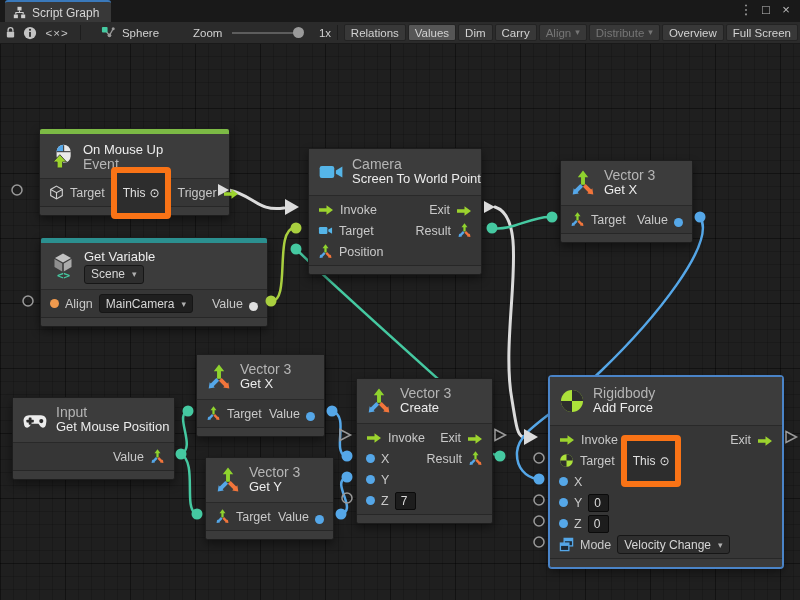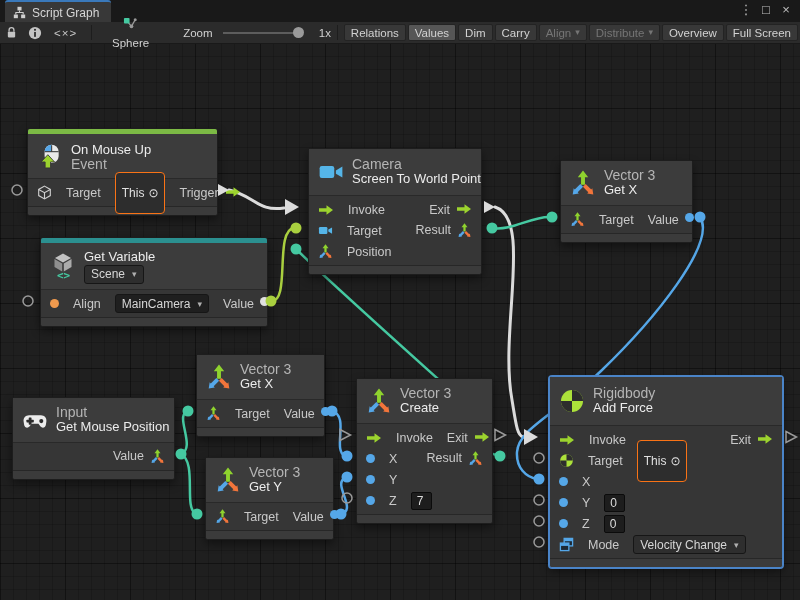--- a/index.html
+++ b/index.html
@@ -9,21 +9,21 @@
   .tabbar{position:absolute;left:0;top:0;width:800px;height:22px;background:#191919;display:flex;z-index:10;}
   .tab{height:21px;margin-left:5px;background:#383838;border-top:2px solid #3a79bb;border-radius:3px 3px 0 0;
     display:flex;align-items:center;gap:6px;padding:0 12px 0 8px;color:#d6d6d6;font-size:12px;}
   .winctl{margin-left:auto;display:flex;align-items:center;gap:4px;padding:0 6px 3px 0;color:#bdbdbd;font-size:13px;}
   .winctl span{width:16px;text-align:center;cursor:default;}
   .toolbar{position:absolute;left:0;top:22px;width:800px;height:21px;background:#2b2b2b;border-bottom:1px solid #191919;
     display:flex;align-items:center;z-index:10;color:#d2d2d2;font-size:11.5px;}
   .tico{display:flex;align-items:center;justify-content:center;width:26px;height:19px;}
   .codebtn{width:44px;text-align:center;color:#c9c9c9;letter-spacing:1px;}
   .vsep{width:1px;height:15px;background:#1d1d1d;margin:0 6px;}
-  .crumb{display:flex;align-items:center;gap:6px;margin-left:14px;flex-direction:column;}
+  .crumb{display:flex;align-items:center;gap:6px;margin-left:14px;}
   .zoomlbl{margin-left:34px;}
   .track{width:86px;height:2px;background:#5d5d5d;margin-left:10px;position:relative;}
   .knob{position:absolute;right:-5px;top:-5px;width:11px;height:11px;border-radius:50%;background:#9a9a9a;}
   .zoomval{margin-left:20px;}
   .toggles{margin-left:auto;display:flex;align-items:center;gap:2px;padding-right:2px;}
   .tbtn{background:#383838;border:1px solid #232323;border-radius:2px;height:17px;display:flex;align-items:center;
     gap:4px;padding:0 6px;color:#d2d2d2;font-size:11.5px;white-space:nowrap;}
   .tbtn.active{background:#565656;}
   .tbtn.disabled{color:#757575;}
   .tbtn .caret{font-size:9px;line-height:1;}
@@ -41,25 +41,25 @@
   
   .node{position:absolute;background:#3c3c3c;border:1px solid #1d1d1d;border-radius:3px;
     box-shadow:0 4px 10px rgba(0,0,0,.45);color:#c9c9c9;pointer-events:auto;}
   .node.selected{border-color:#4a84c8;box-shadow:0 0 0 1px #4a84c8,0 4px 10px rgba(0,0,0,.45);}
   .bar{height:5px;border-radius:2px 2px 0 0;}
   .head{display:flex;align-items:center;gap:8px;padding:0 9px;background:#3c3c3c;border-bottom:1px solid #292929;}
   .titles{display:flex;flex-direction:column;gap:1px;min-width:0;}
   .small{font-size:14px;color:#b5b5b5;line-height:12px;}
   .title{font-size:13px;color:#ececec;line-height:15px;white-space:nowrap;}
   .rows{background:#363636;padding:3px 0;}
-  .row{height:21px;display:flex;align-items:center;gap:14px;padding:0 9px;font-size:12.5px;}
-  .row .right{margin-left:auto;display:flex;align-items:flex-start;gap:6px;}
+  .row{height:21px;display:flex;align-items:center;gap:6px;padding:0 9px;font-size:12.5px;}
+  .row .right{margin-left:auto;display:flex;align-items:flex-end;gap:6px;}
   .dot{width:9px;height:9px;border-radius:50%;flex:0 0 auto;}
   .lbl{white-space:nowrap;color:#c9c9c9;}
-  .thisbox{display:inline-flex;align-items:center;gap:4px;background:#2d2d2d;border:1px solid #f97316;
+  .thisbox{display:inline-flex;align-items:center;gap:4px;background:#2d2d2d;border:6px solid #f97316;
     border-radius:4px;padding:12px 6px;height:16px;font-size:12px;color:#e0e0e0;}
   .field{min-width:9px;text-align:left;background:#1d1d1d;border:1px solid #0b0b0b;border-radius:2px;
     padding:0 5px;height:16px;line-height:16px;font-size:12px;color:#dcdcdc;}
   .dd{display:inline-flex;align-items:center;gap:7px;background:#2e2e2e;border:1px solid #161616;border-radius:3px;
     padding:0 6px;height:17px;font-size:12px;color:#d6d6d6;}
   .dd.darkfield{background:#1f1f1f;}
   .dd .caret{font-size:9px;color:#b0b0b0;}
   .foot{height:8px;background:#3b3b3b;border-top:1px solid #272727;border-radius:0 0 2px 2px;}
   .icy{display:inline-flex;align-items:center;flex:0 0 auto;}
 </style>
@@ -158,21 +158,21 @@
       <path d="M271,301 C291,303 274,230 294,228" fill="none" stroke="#a9cf3f" stroke-width="2.5" stroke-linecap="round"></path>
       <path d="M500,456 C462,449 468,398 438,379 C398,343 330,282 298,251" fill="none" stroke="#45c9a1" stroke-width="2.5" stroke-linecap="round"></path>
       <path d="M492,228 C512,231 530,217 549,217" fill="none" stroke="#45c9a1" stroke-width="2.5" stroke-linecap="round"></path>
       <path d="M700,217 C717,243 654,320 601,371 C556,415 519,428 517,452 C516,468 526,477 537,479" fill="none" stroke="#55a7e8" stroke-width="2.5" stroke-linecap="round"></path>
       <path d="M181,454 C196,448 176,418 186,412" fill="none" stroke="#45c9a1" stroke-width="2.5" stroke-linecap="round"></path>
       <path d="M181,454 C197,462 184,507 195,513" fill="none" stroke="#45c9a1" stroke-width="2.5" stroke-linecap="round"></path>
       <path d="M332,411 C350,416 332,450 345,456" fill="none" stroke="#55a7e8" stroke-width="2.5" stroke-linecap="round"></path>
       <path d="M341,514 C358,510 332,484 345,478" fill="none" stroke="#55a7e8" stroke-width="2.5" stroke-linecap="round"></path>
     </svg>
   <div id="nodes">
-      <div class="node" style="left: 27px; top: 128px; width: 189px;">
+      <div class="node" style="left: 39px; top: 128px; width: 189px;">
         <div class="bar" style="background: rgb(124, 186, 69);"></div>
         <div class="head" style="height: 44px;">
           <span class="icy">
             <svg width="26" height="26" viewBox="0 0 24 24">
               <rect x="7" y="1.5" width="13" height="17" rx="6.5" fill="#e9e9e9"></rect>
               <path d="M13.5 1.5 L13.5 8 L7 8 A6.5 6.5 0 0 1 13.5 1.5 Z" fill="#55a7e8"></path>
               <line x1="13.5" y1="2" x2="13.5" y2="8" stroke="#3c3c3c"></line>
               <line x1="7" y1="8" x2="20" y2="8" stroke="#3c3c3c"></line>
               <path d="M7.5 23 L7.5 17.5 L3.8 17.5 L10 10.8 L16.2 17.5 L12.5 17.5 L12.5 23 Z" fill="#9cd32e" stroke="#353535" stroke-width="0.8"></path>
             </svg>

